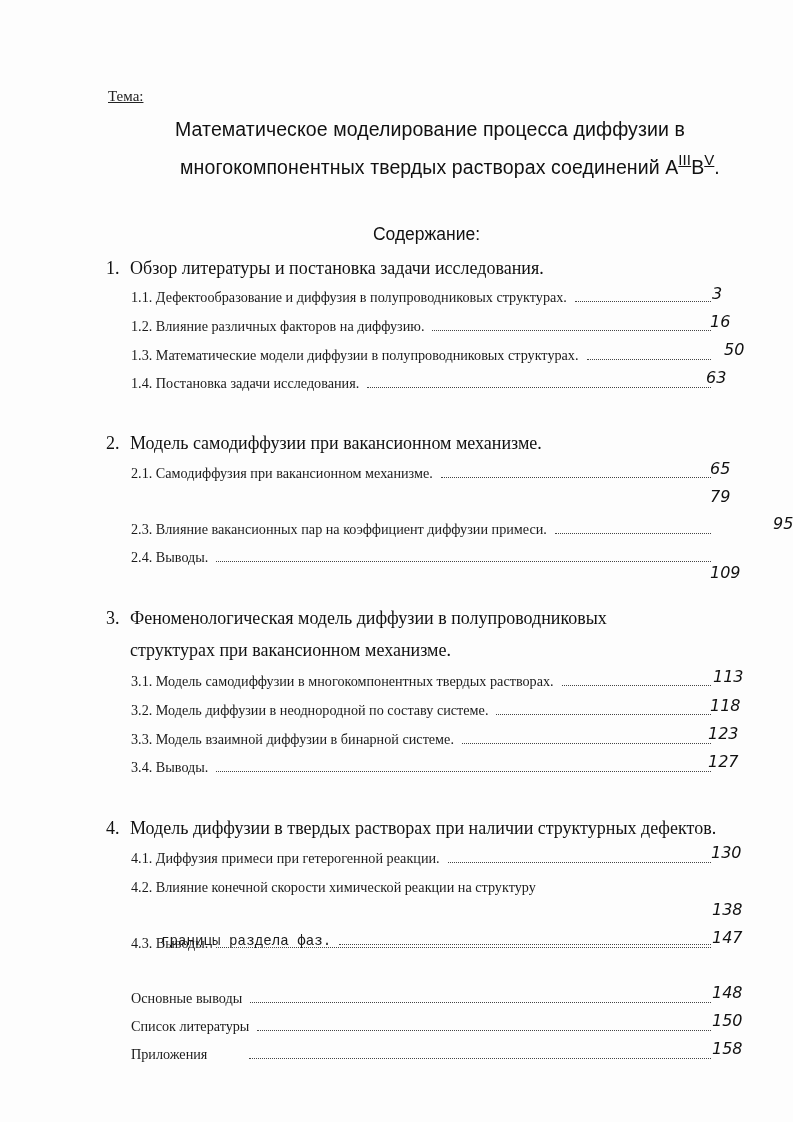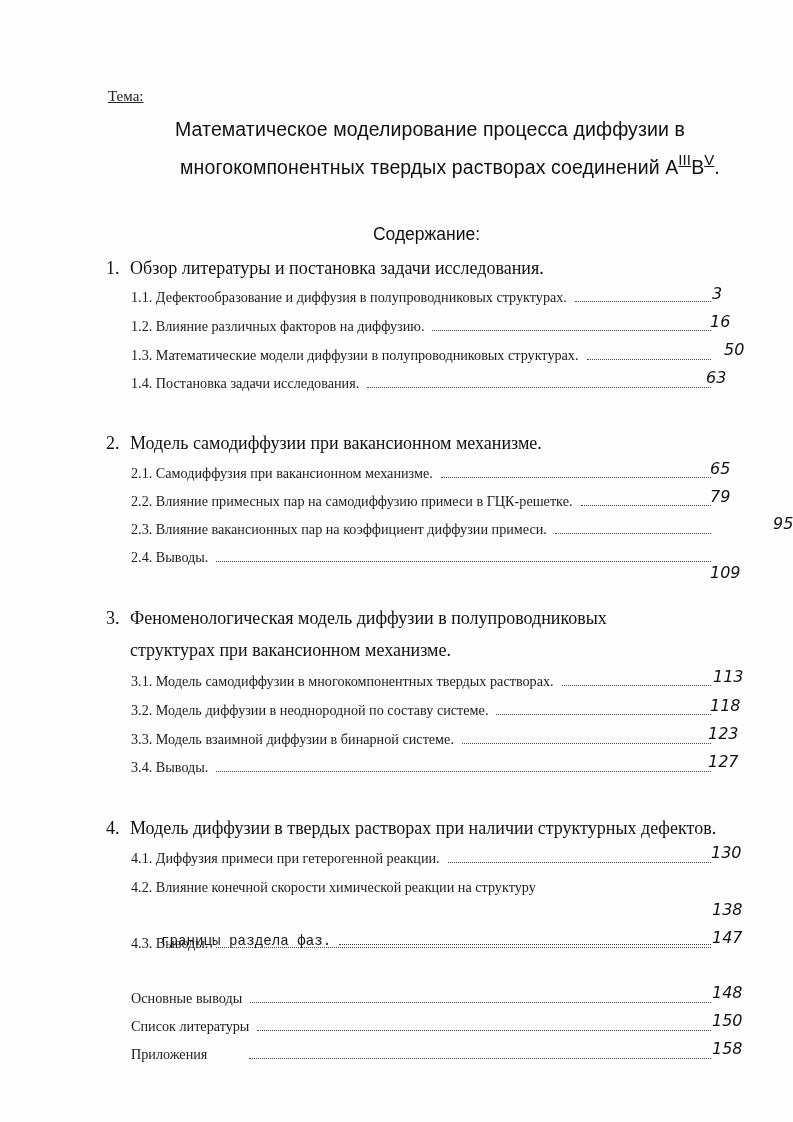--- a/index.html
+++ b/index.html
@@ -79,24 +79,20 @@
       <span class="dots"></span>
     </div>
   <div class="page-num" style="left:706px;top:368px;">63</div>
 
   <div class="section-title" style="top:433px;"><span class="num">2.</span><span>Модель самодиффузии при вакансионном механизме.</span></div>
   <div class="row" style="top:462px;">
       <span class="label">2.1. Самодиффузия при вакансионном механизме.</span>
       <span class="dots"></span>
     </div>
   <div class="page-num" style="left:710px;top:459px;">65</div>
-  <div class="row" style="top:490px;">
-      <span class="label">2.2. Влияние примесных пар на самодиффузию примеси в ГЦК-решетке.</span>
-      <span class="dots"></span>
-    </div>
   <div class="page-num" style="left:710px;top:487px;">79</div>
   <div class="row" style="top:518px;">
       <span class="label">2.3. Влияние вакансионных пар на коэффициент диффузии примеси.</span>
       <span class="dots"></span>
     </div>
   <div class="page-num" style="left:744px;top:514px;margin-left:29px;">95</div>
   <div class="row" style="top:546px;">
       <span class="label">2.4. Выводы.</span>
       <span class="dots"></span>
     </div>

